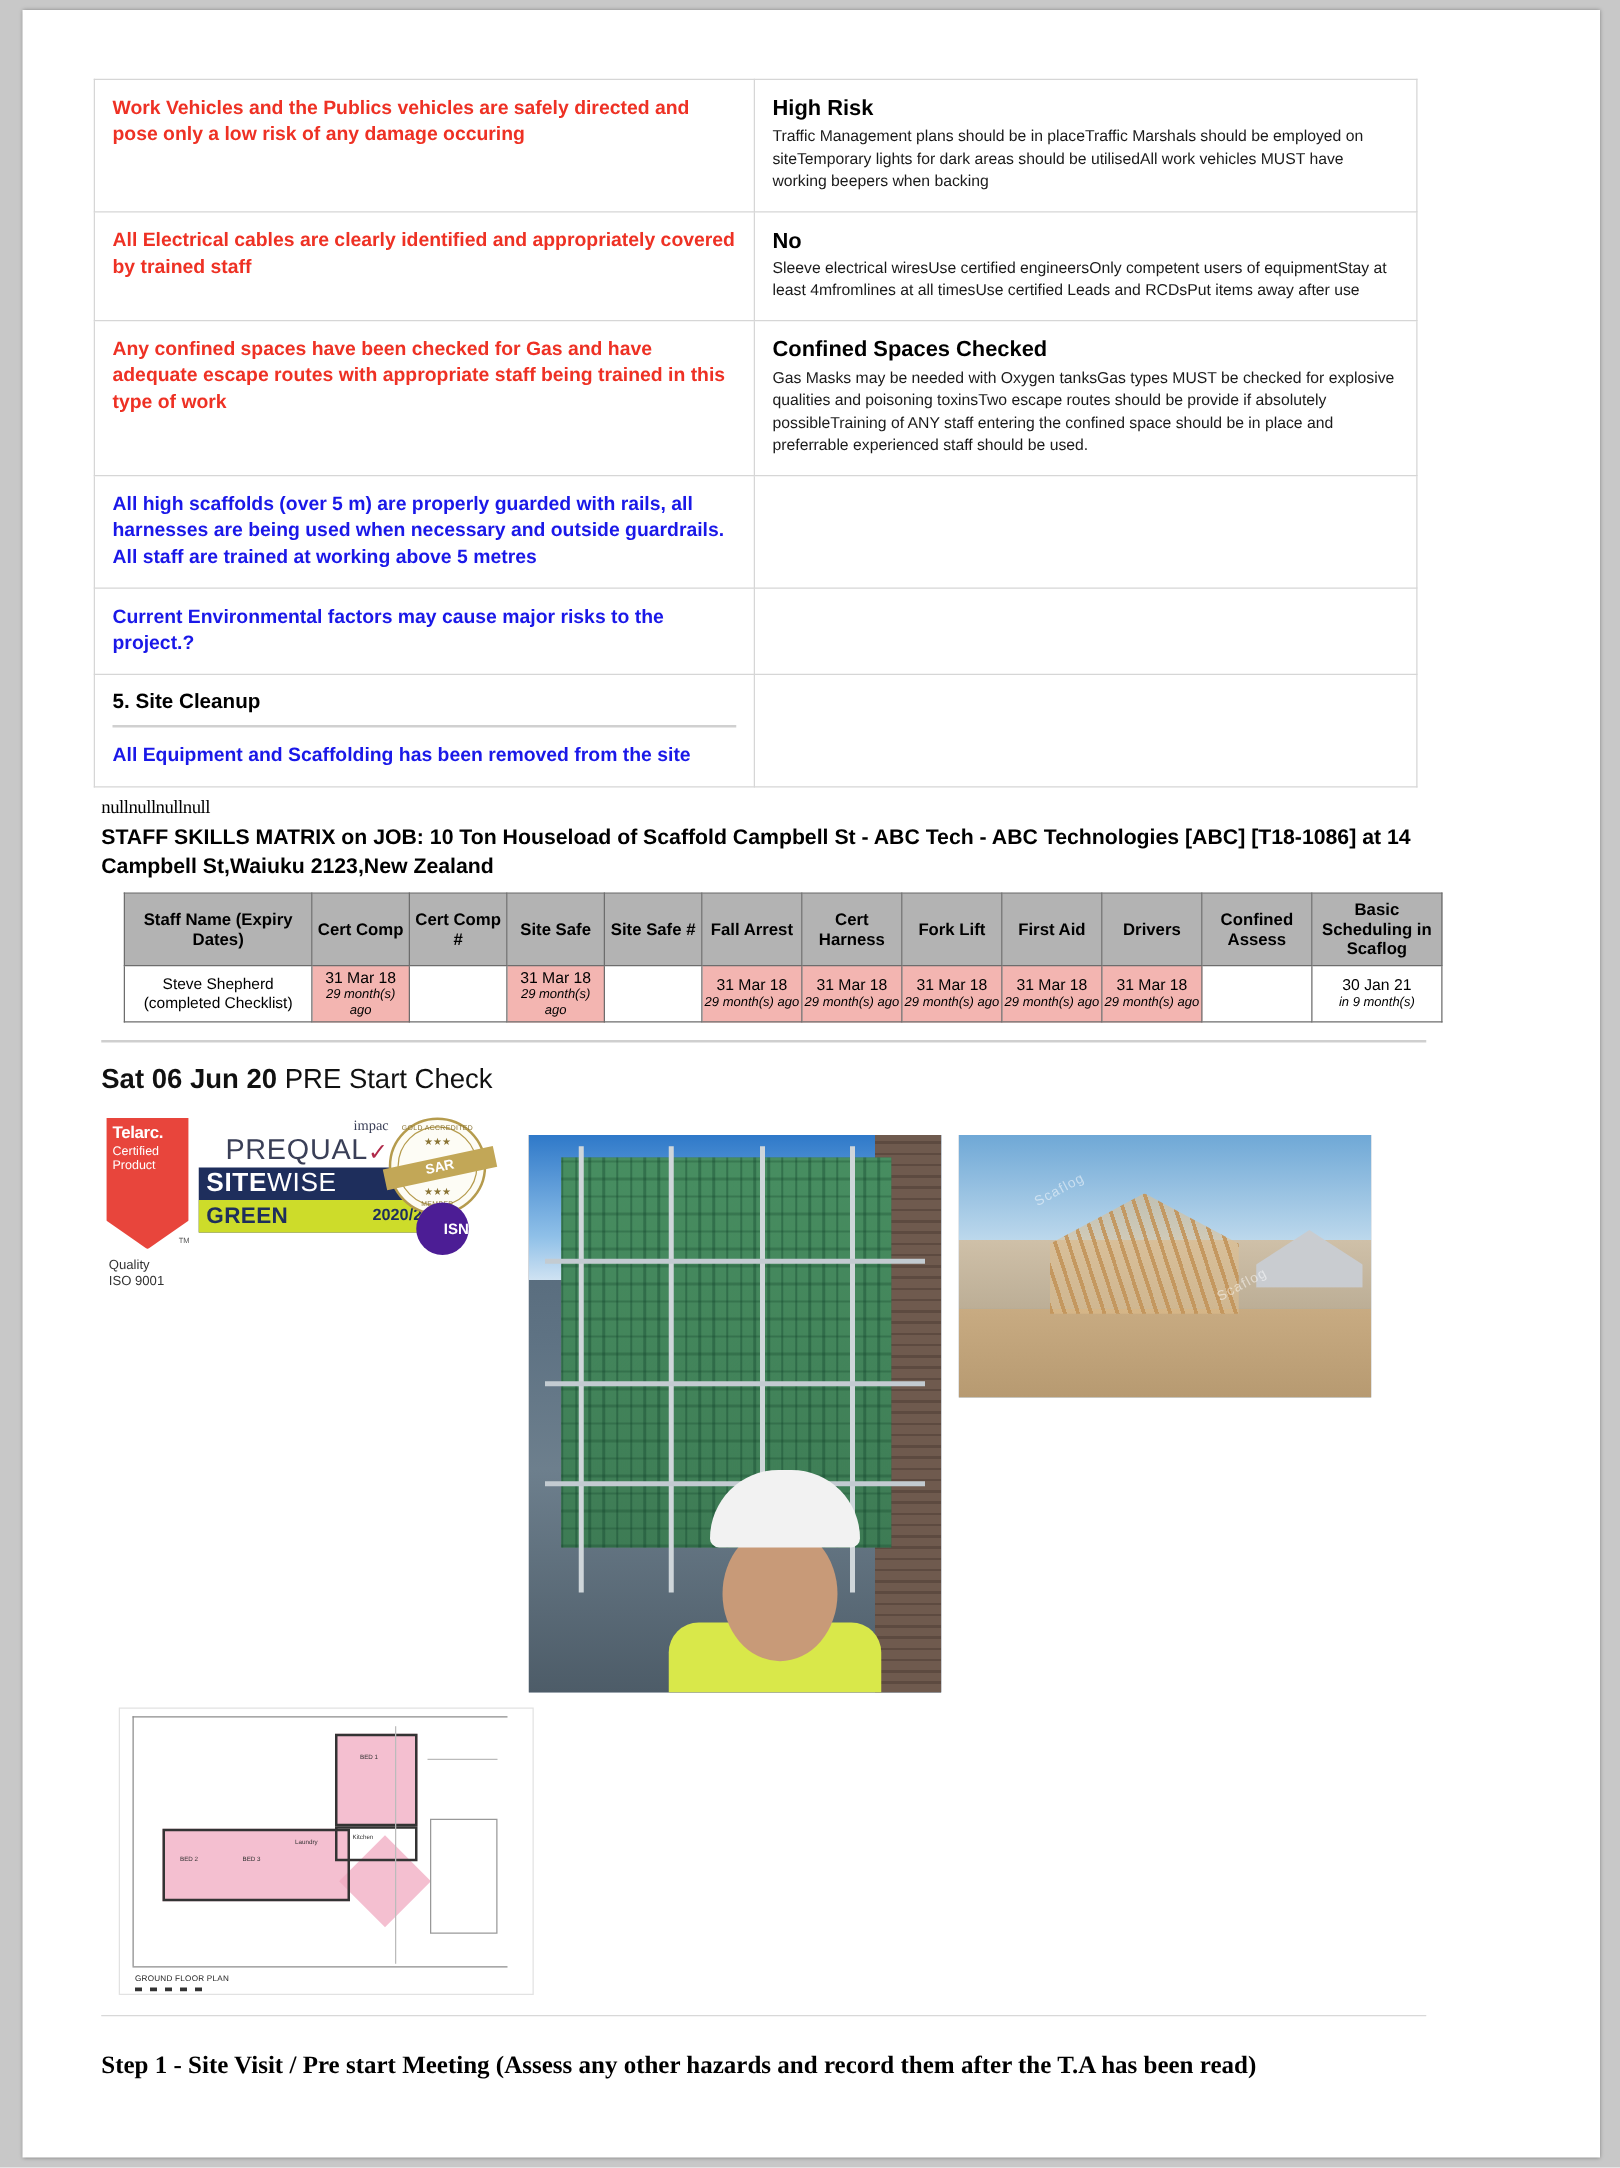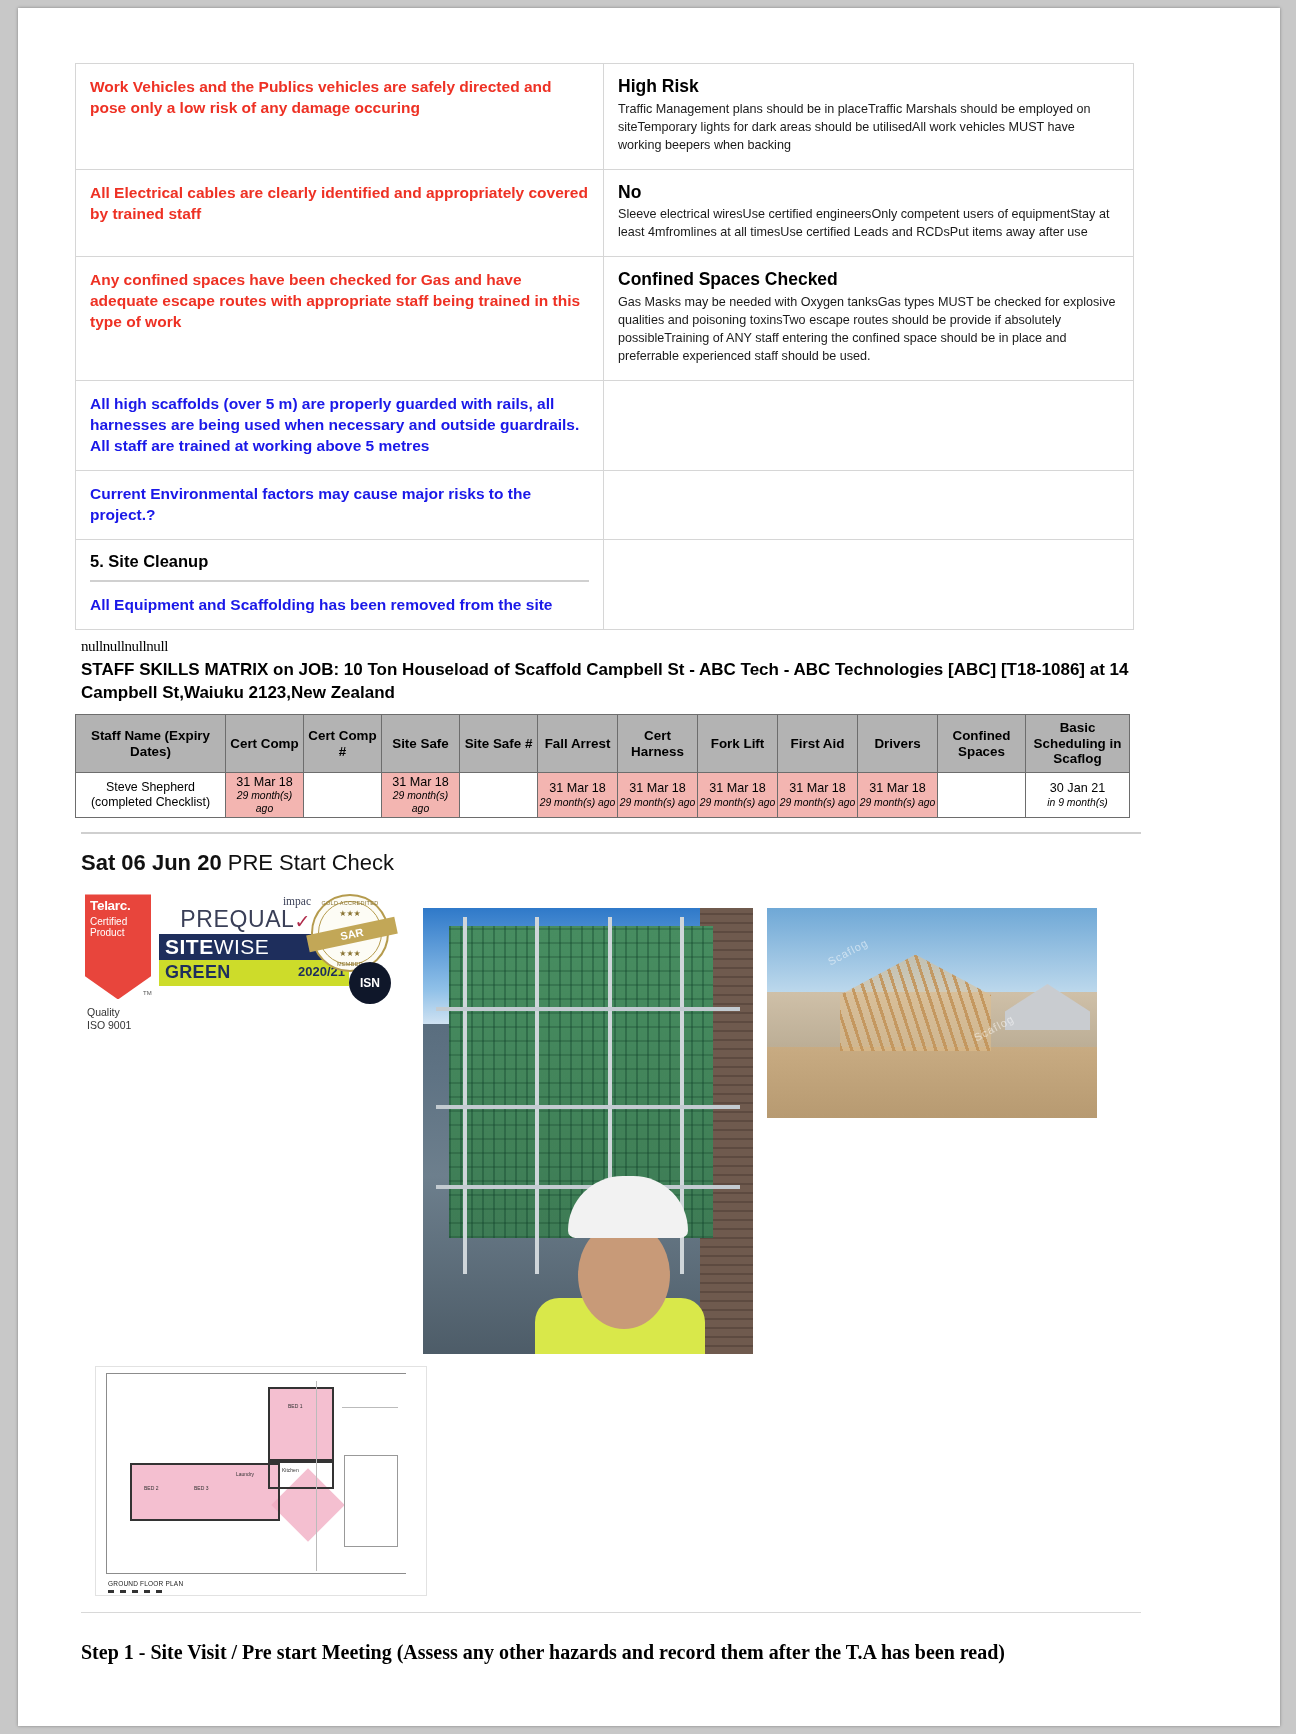--- a/index.html
+++ b/index.html
@@ -40,21 +40,21 @@
     font-family:"Liberation Serif", serif;
     font-size:15px; color:#000; letter-spacing:-0.4px;
     margin:8px 0 4px 6px;
   }
   .matrix-title {
     font-weight:bold; font-size:17px; line-height:1.33; color:#000;
     margin:0 0 10px 6px; width:1060px;
   }
 
   
-  .mx { border-collapse:collapse; table-layout:fixed; width:1054px; margin-left:0; }
+  .mx { border-collapse:collapse; table-layout:fixed; width:1054px; margin-left:24px; }
   .mx th, .mx td { border:1px solid #6d6d6d; text-align:center; }
   .mx th {
     background:#b3b3b3; color:#000; font-weight:bold;
     font-size:13.4px; line-height:1.16; padding:5px 2px;
   }
   .mx td { font-size:12.6px; padding:2px 1px; background:#fff; }
   .mx td.name { font-size:12.4px; line-height:1.2; }
   .mx td.exp { background:#f3b5b1; }
   .mx .d1 { display:block; font-size:12.6px; line-height:1.24; }
   .mx .d2 { display:block; font-size:10.4px; font-style:italic; line-height:1.2; }
@@ -86,23 +86,23 @@
   .prequal .pq { font-size:23px; color:#3a3f57; letter-spacing:.6px; line-height:1; }
   .pq-tick { display:inline-block; color:#b02a4a; font-size:19px; vertical-align:-1px; }
 
   .sitewise { position:absolute; left:78px; top:40px; width:190px; height:52px; background:#1e2e5c; }
   .sw-l1 { color:#fff; font-weight:bold; font-size:21px; letter-spacing:.5px; padding:2px 0 0 6px; line-height:1; }
   .sw-l1 i { font-style:normal; font-weight:normal; }
   .sw-l2 { position:absolute; left:0; top:26px; width:190px; height:26px; background:#cddc2a; }
   .sw-l2 b { display:inline-block; color:#1e2e5c; font-weight:bold; font-size:18px; padding:2px 0 0 6px; letter-spacing:.3px; }
   .sw-yr { position:absolute; right:4px; top:4px; color:#1e2e5c; font-size:13px; font-weight:bold; }
   .isn {
-    position:absolute; left:268px; top:68px; width:42px; height:42px;
-    border-radius:50%; background:#0f172a; color:#fff;
-    font-size:12px; font-weight:bold; text-align:center; line-height:42px;
+    position:absolute; left:252px; top:68px; width:42px; height:42px;
+    border-radius:50%; background:#4c1d95; color:#fff;
+    font-size:12px; font-weight:bold; text-align:right; line-height:42px;
   }
   .sar {
     position:absolute; left:230px; top:0px; width:78px; height:78px;
     border-radius:50%; border:2px solid #b59b4d; background:#fdfcf5;
   }
   .sar .ring { position:absolute; inset:5px; border-radius:50%; border:1px solid #b59b4d; }
   .sar .band {
     position:absolute; left:-6px; top:30px; width:90px; height:17px;
     background:#c2a757; transform:rotate(-12deg);
     color:#fff; font-size:11px; font-weight:bold; text-align:center; line-height:17px;
@@ -265,21 +265,21 @@
           <th>Staff Name (Expiry Dates)</th>
           <th>Cert Comp</th>
           <th>Cert Comp #</th>
           <th>Site Safe</th>
           <th>Site Safe #</th>
           <th>Fall Arrest</th>
           <th>Cert Harness</th>
           <th>Fork Lift</th>
           <th>First Aid</th>
           <th>Drivers</th>
-          <th>Confined Spaces</th>
+          <th>Confined Assess</th>
           <th>Basic Scheduling in Scaflog</th>
         </tr>
       </thead>
       <tbody id="mx-body">
           <tr>
             <td class="name">Steve Shepherd (completed Checklist)</td>
             <td class="exp">
               <span class="d1">31 Mar 18</span>
               <span class="d2">29 month(s) ago</span>
             </td>

